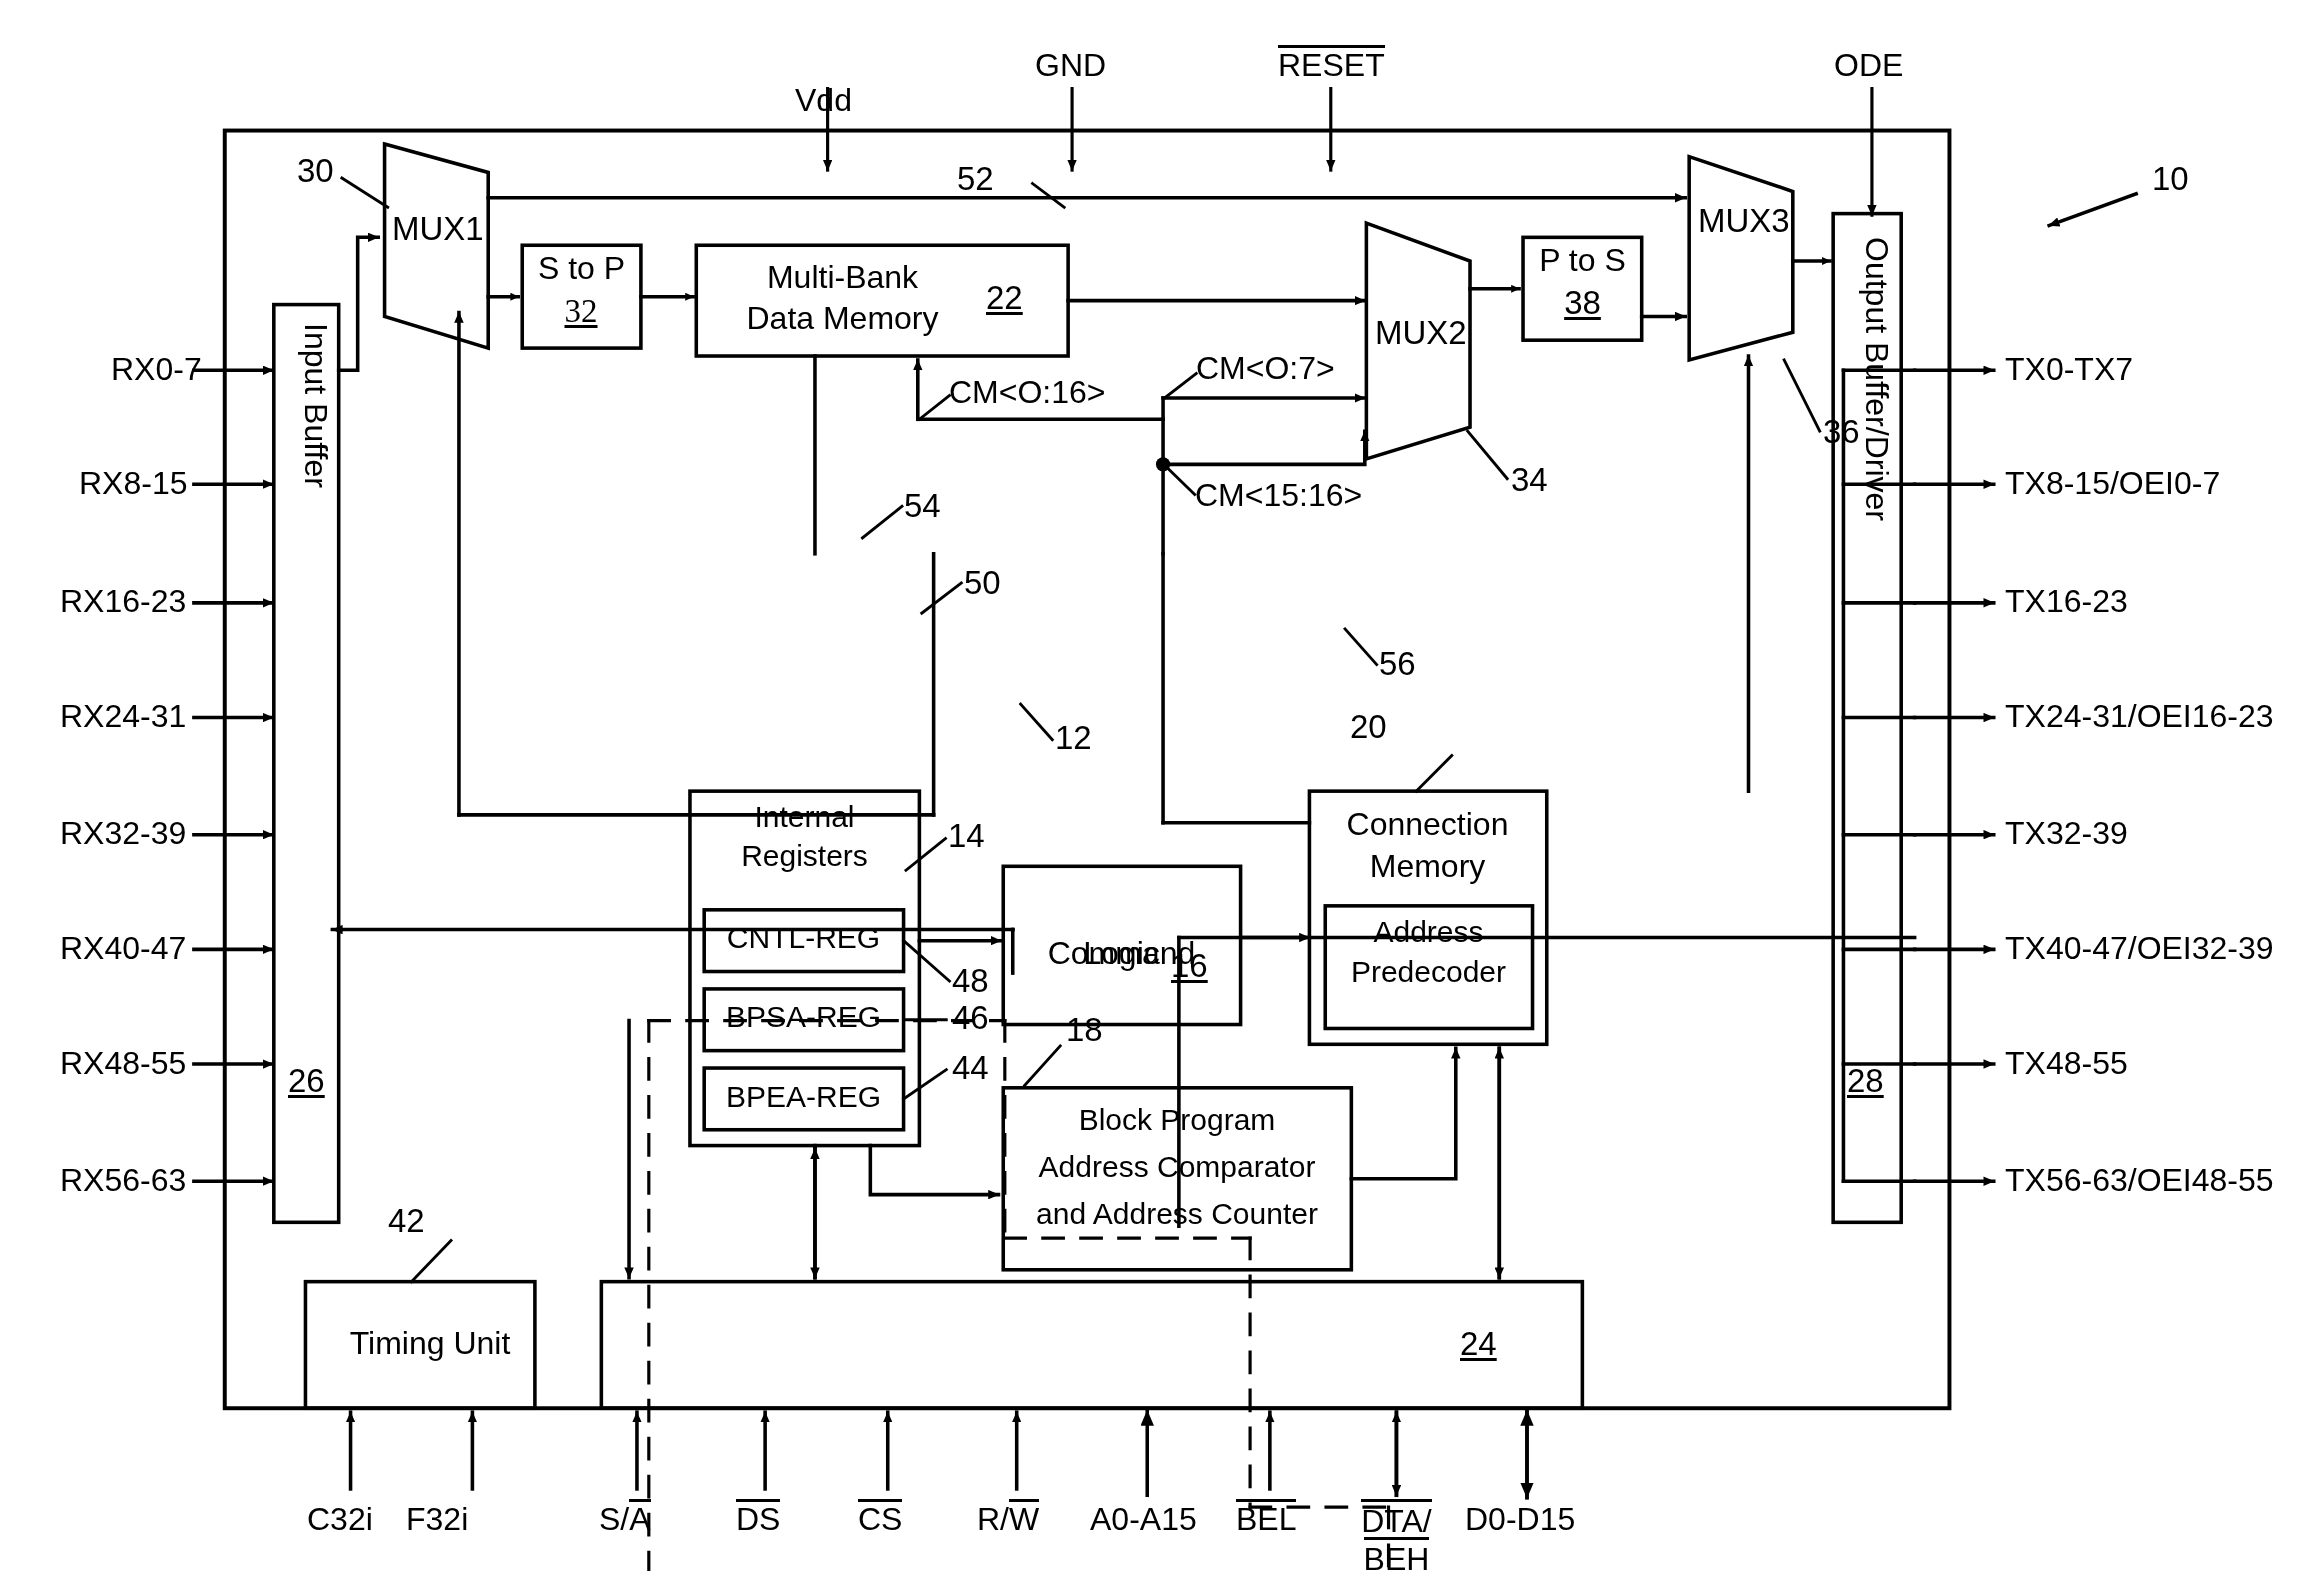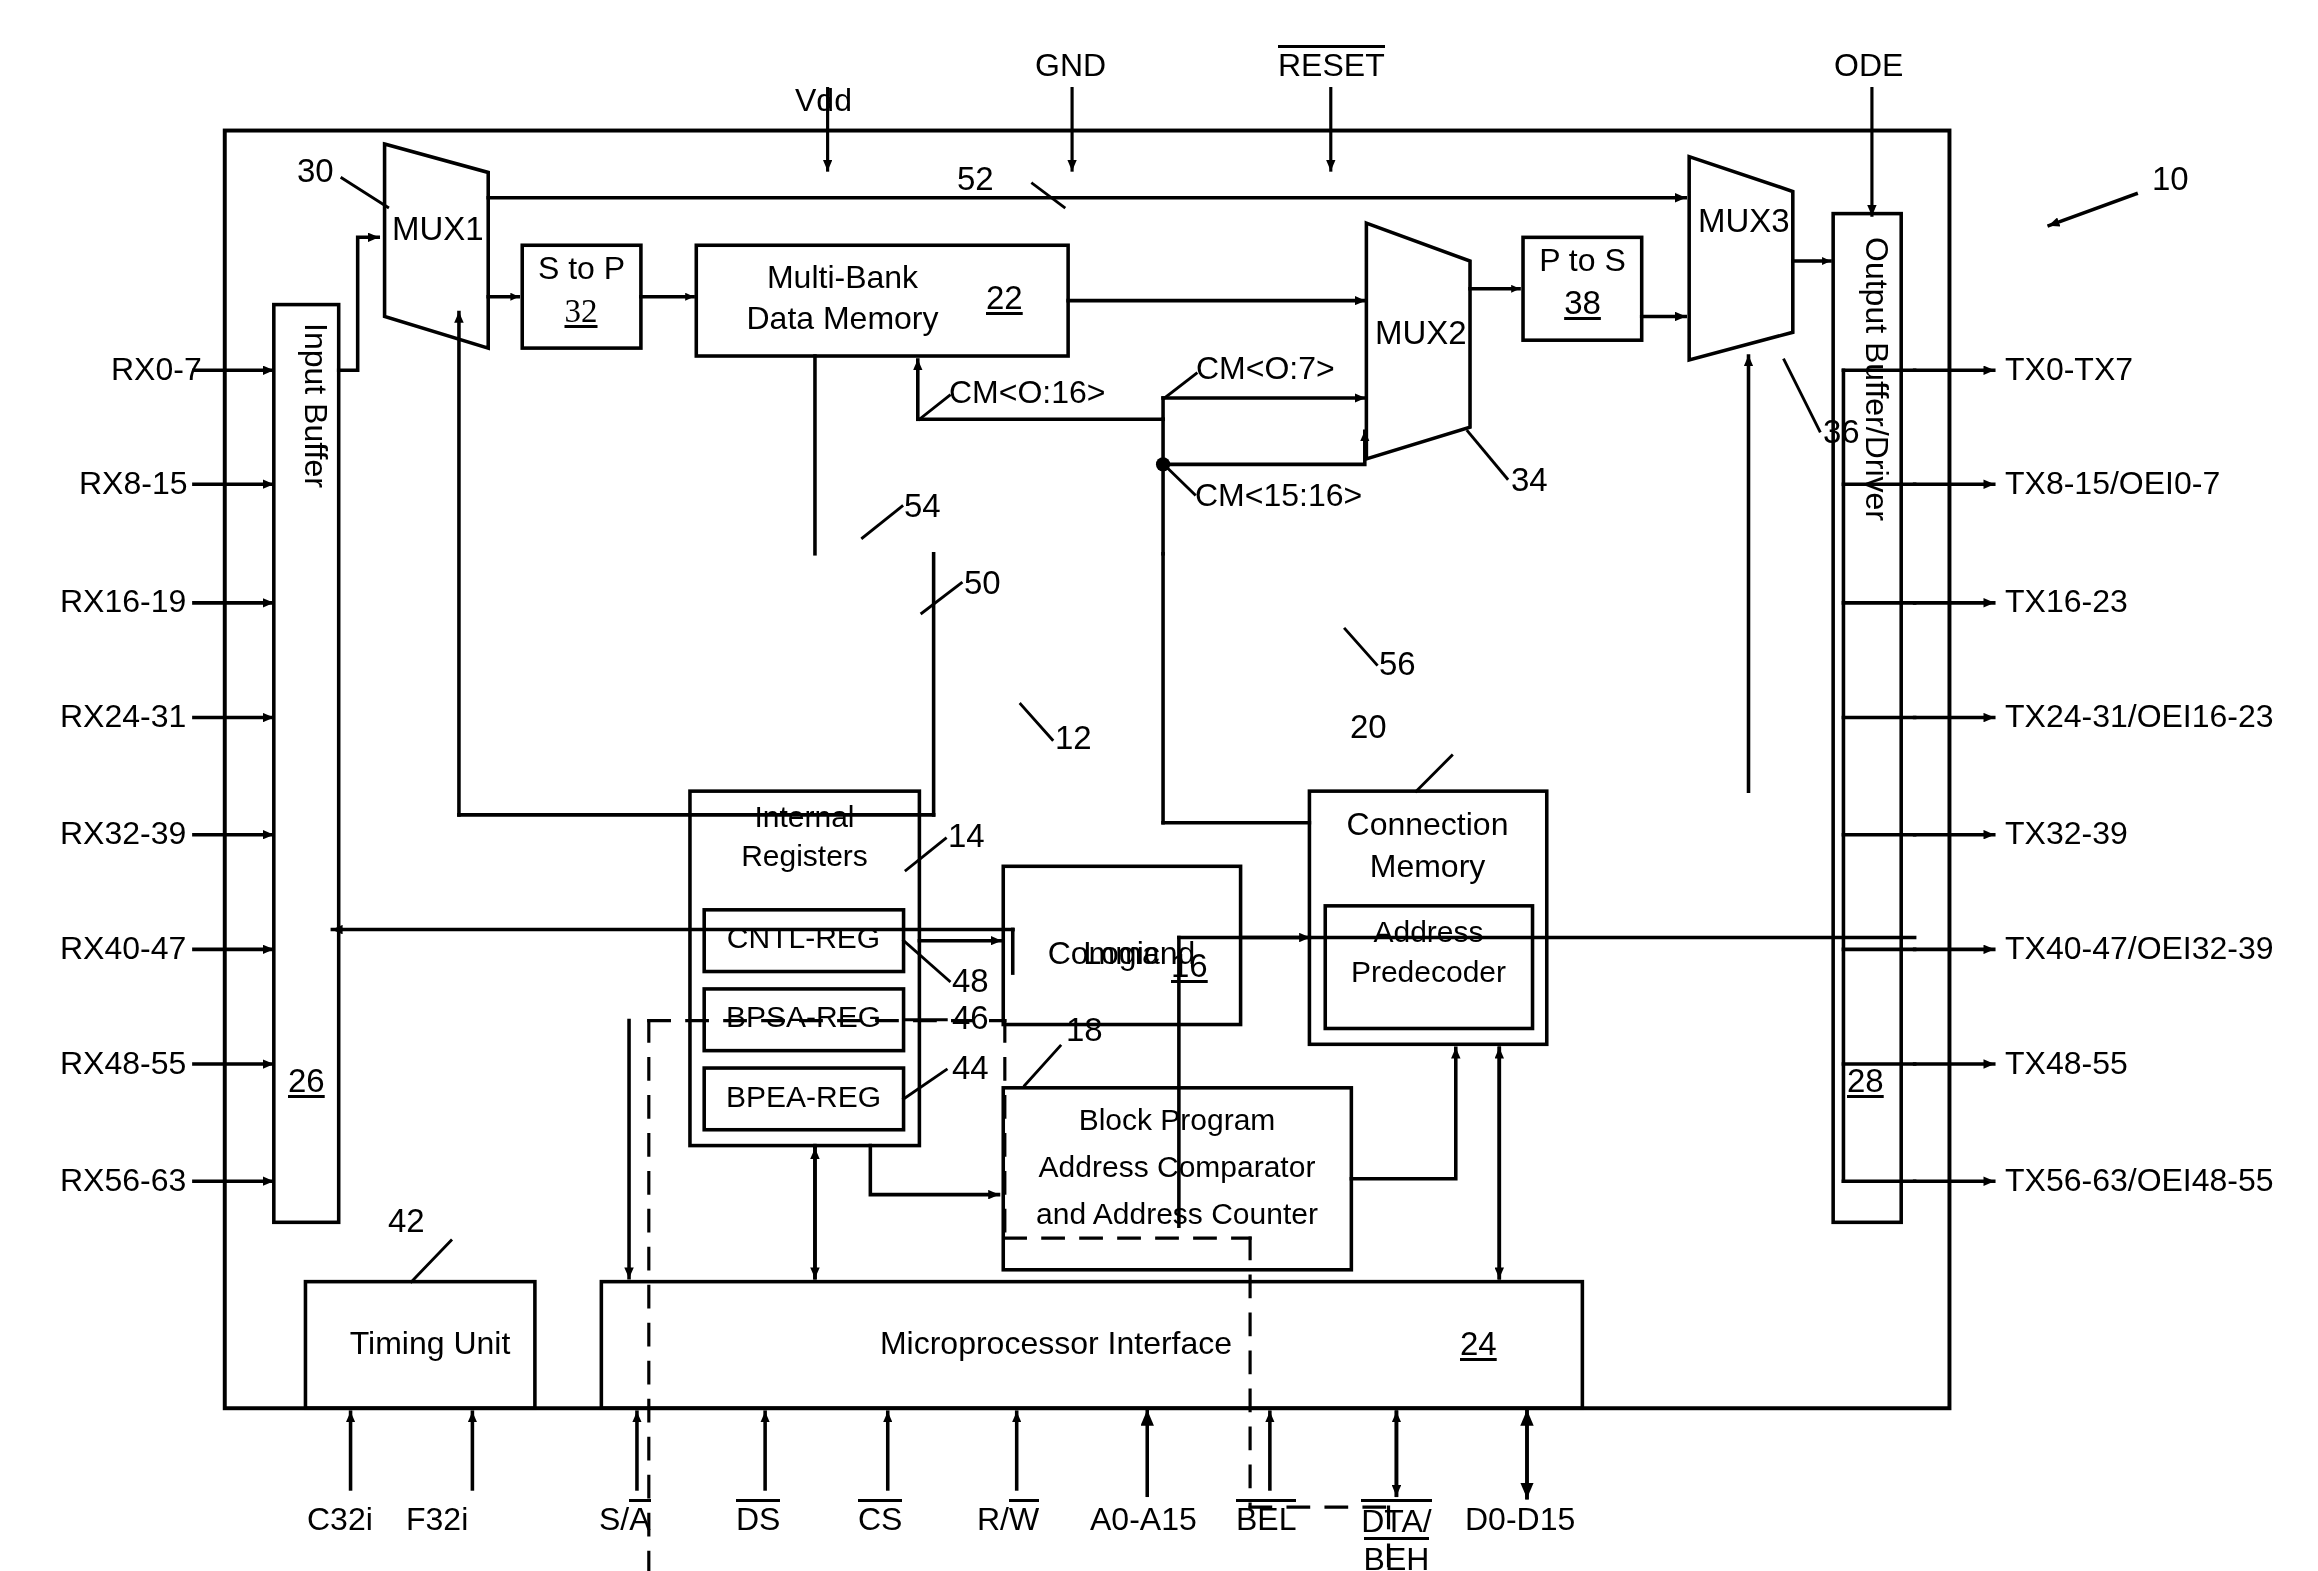--- a/index.html
+++ b/index.html
@@ -225,21 +225,21 @@
 
   <div class="lbl ref" style="left:2152px;top:162px;">10</div>
 
   <div class="lbl pin" style="left:795px;top:49px;margin-top:35px;">Vdd</div>
   <div class="lbl pin" style="left:1035px;top:49px;">GND</div>
   <div class="lbl pin" style="left:1278px;top:49px;"><span class="ovl">RESET</span></div>
   <div class="lbl pin" style="left:1834px;top:49px;">ODE</div>
 
   <div class="lbl pin" style="left:111px;top:353px;">RX0-7</div>
   <div class="lbl pin" style="left:79px;top:467px;">RX8-15</div>
-  <div class="lbl pin" style="left:60px;top:585px;">RX16-19</div>
+  <div class="lbl pin" style="left:60px;top:585px;">RX16-23</div>
   <div class="lbl pin" style="left:60px;top:700px;">RX24-31</div>
   <div class="lbl pin" style="left:60px;top:817px;">RX32-39</div>
   <div class="lbl pin" style="left:60px;top:932px;">RX40-47</div>
   <div class="lbl pin" style="left:60px;top:1047px;">RX48-55</div>
   <div class="lbl pin" style="left:60px;top:1164px;">RX56-63</div>
 
   <div class="lbl pin" style="left:2005px;top:353px;">TX0-TX7</div>
   <div class="lbl pin" style="left:2005px;top:467px;">TX8-15/OEI0-7</div>
   <div class="lbl pin" style="left:2005px;top:585px;">TX16-23</div>
   <div class="lbl pin" style="left:2005px;top:700px;">TX24-31/OEI16-23</div>
@@ -328,17 +328,16 @@
   <div class="lbl blk2" style="left:1325px;top:956px;width:207px;">Predecoder</div>
 
   <div class="lbl blk2" style="left:1003px;top:1104px;width:348px;">Block Program</div>
   <div class="lbl blk2" style="left:1003px;top:1151px;width:348px;">Address Comparator</div>
   <div class="lbl blk2" style="left:1003px;top:1198px;width:348px;">and Address Counter</div>
   <div class="lbl ref" style="left:1066px;top:1013px;">18</div>
 
   <div class="lbl blk" style="left:305px;top:1327px;width:250px;">Timing Unit</div>
   <div class="lbl ref" style="left:388px;top:1204px;">42</div>
 
-  <div class="lbl blk" style="left:601px;top:1327px;width:910px;">Microprocessor Interface</div>
   <div class="lbl refu" style="left:1460px;top:1327px;">24</div>
 
 </div>
 
 
 </body></html>

